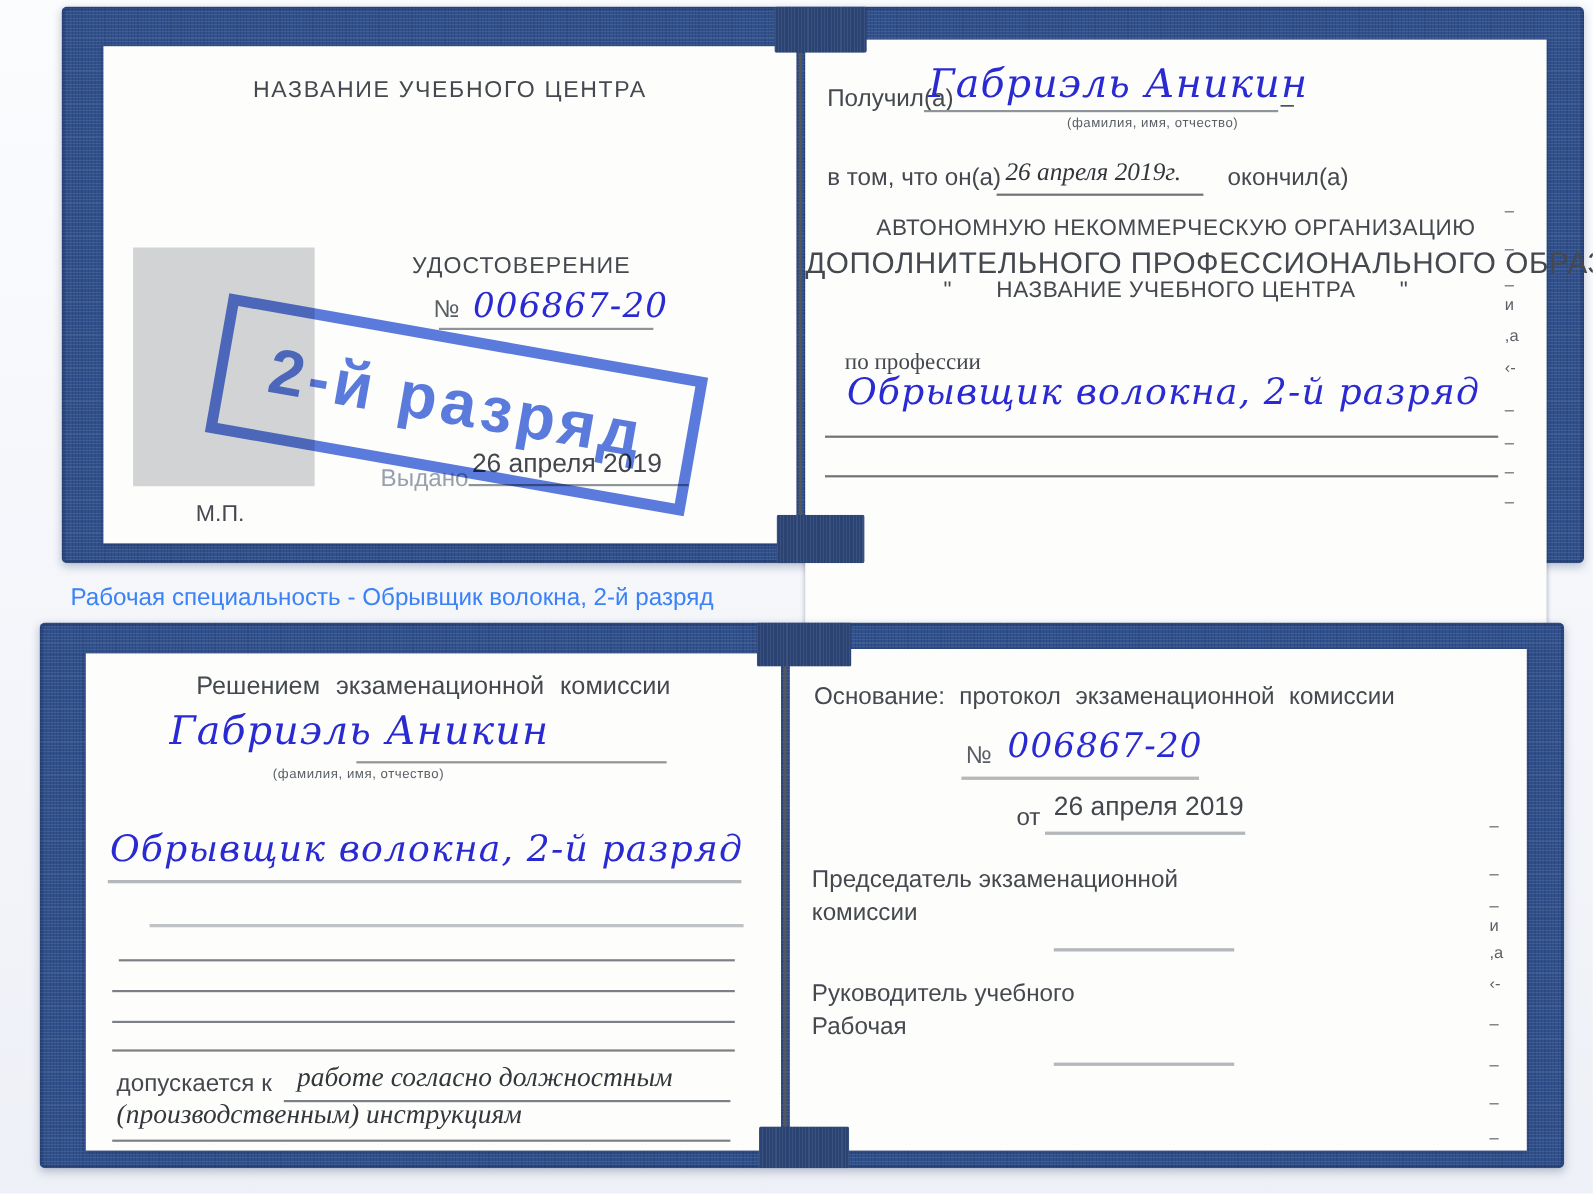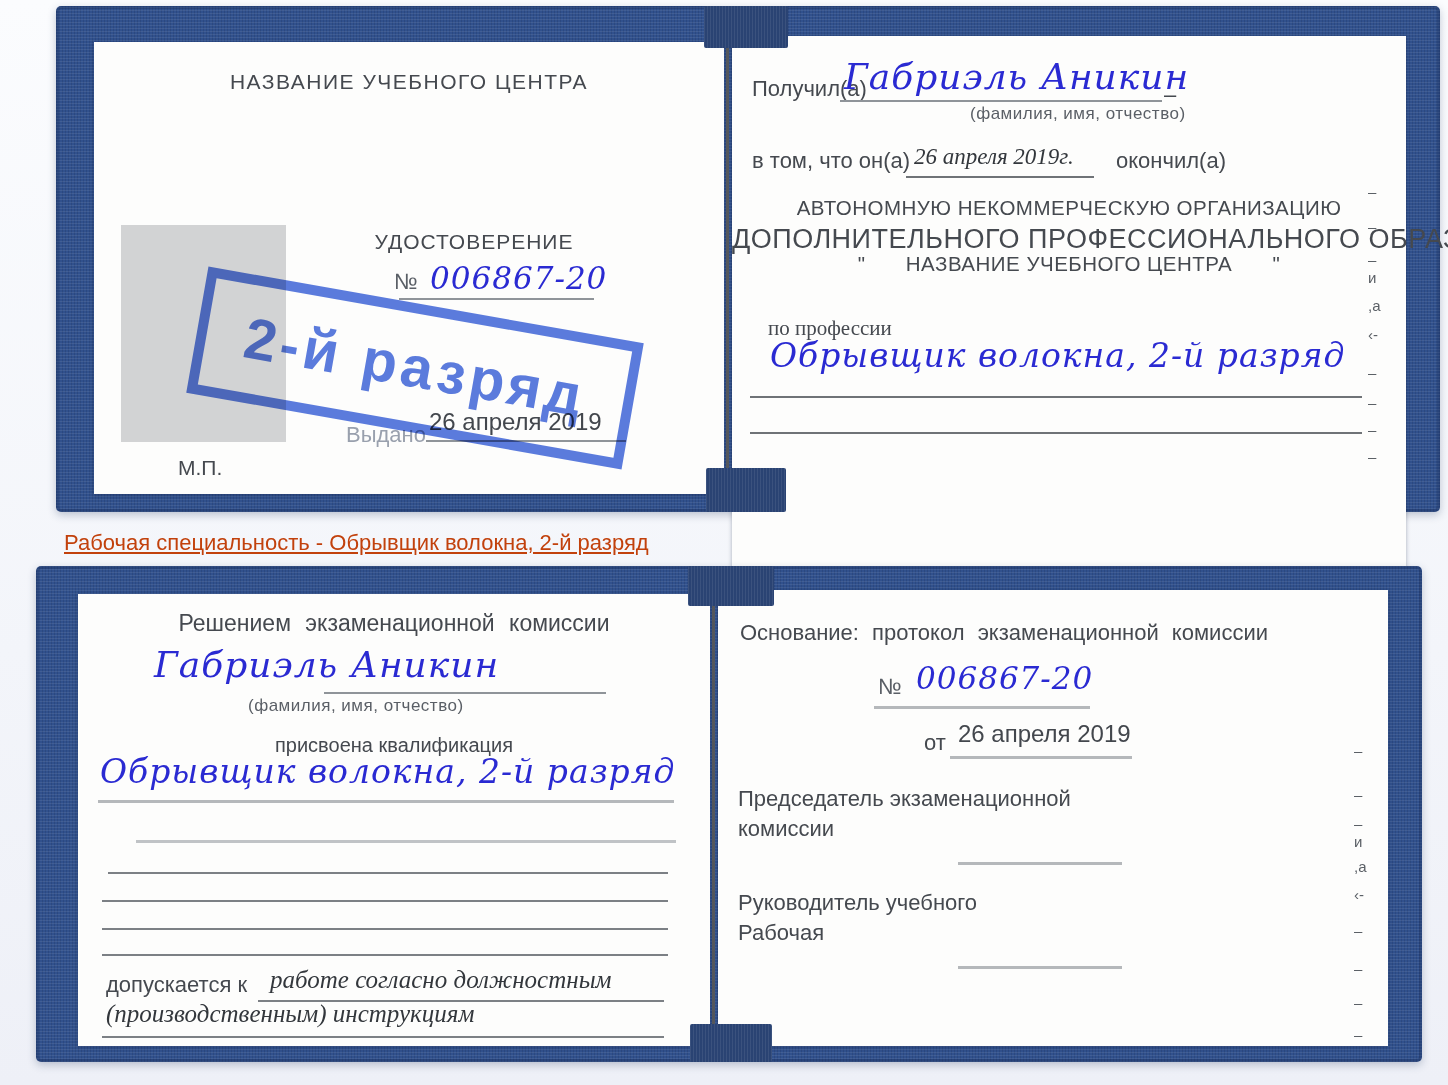--- a/index.html
+++ b/index.html
@@ -40,21 +40,21 @@
   .spine{
     position:absolute;width:3px;background:#54575c;z-index:3;
   }
   .tab{
     position:absolute;
     background-color:var(--cover-dark);
     background-image:repeating-linear-gradient(90deg, rgba(255,255,255,0.08) 0 1px, rgba(0,0,0,0) 1px 3px);
     z-index:4;border-radius:2px;
   }
   .doc{color:var(--printed);}
-  .doc-sm{color:var(--printed-gray);font-size:17px;letter-spacing:0.5px;text-align:right;}
+  .doc-sm{color:var(--printed-gray);font-size:12px;letter-spacing:0.5px;text-align:right;}
   .hand{
     font-family:"DejaVu Serif",serif;
     font-style:italic;
     color:var(--handwriting-blue);
     letter-spacing:1px;
     white-space:nowrap;
   }
   .ital{
     font-family:"Liberation Serif",serif;
     font-style:italic;
@@ -82,22 +82,21 @@
   .edge-mark{
     position:absolute;
     font-size:15px;
     color:#5b6066;
     left:636px;
     white-space:nowrap;
   }
   .caption{
     position:absolute;
     font-size:22px;
-    color:#c2410c;
-    text-decoration:underline;
+    color:#3b82f6;
   }
   .nowrap{white-space:nowrap;}
 </style>
 </head>
 <body>
 
 <div class="cover" style="left:40px;top:6px;width:1384px;height:506px;margin-left:16px;">
 
   <div class="page" style="left:38px;top:36px;width:630px;height:452px;">
     <div class="abs center doc nowrap" style="top:28px;font-size:21px;letter-spacing:1.5px;">НАЗВАНИЕ УЧЕБНОГО ЦЕНТРА</div>
@@ -167,21 +166,20 @@
 
 <div class="cover" style="left:36px;top:566px;width:1386px;height:496px;">
 
   <div class="page" style="left:42px;top:28px;width:632px;height:452px;">
     <div class="abs center doc nowrap" style="top:16px;font-size:23px;word-spacing:8px;">Решением экзаменационной комиссии</div>
 
     <div class="abs hand" style="left:76px;top:50px;font-size:36px;">Габриэль Аникин</div>
     <div class="hline" style="left:246px;top:98px;width:282px;"></div>
     <div class="abs doc-sm nowrap" style="left:170px;top:102px;">(фамилия, имя, отчество)</div>
 
-    <div class="abs center doc nowrap" style="top:140px;font-size:20px;">присвоена квалификация</div>
     <div class="abs hand" style="left:22px;top:158px;font-size:33px;">Обрывщик волокна, 2-й разряд</div>
     <div class="hline thick" style="left:20px;top:206px;width:576px;"></div>
     <div class="hline thick" style="left:58px;top:246px;width:540px;background:#c0c3c6;"></div>
     <div class="hline thin-dark" style="left:30px;top:278px;width:560px;"></div>
     <div class="hline thin-dark" style="left:24px;top:306px;width:566px;"></div>
     <div class="hline thin-dark" style="left:24px;top:334px;width:566px;"></div>
     <div class="hline thin-dark" style="left:24px;top:360px;width:566px;"></div>
 
     <div class="abs doc nowrap" style="left:28px;top:378px;font-size:22px;">допускается к</div>
     <div class="abs ital" style="left:192px;top:372px;font-size:25px;">работе согласно должностным</div>

